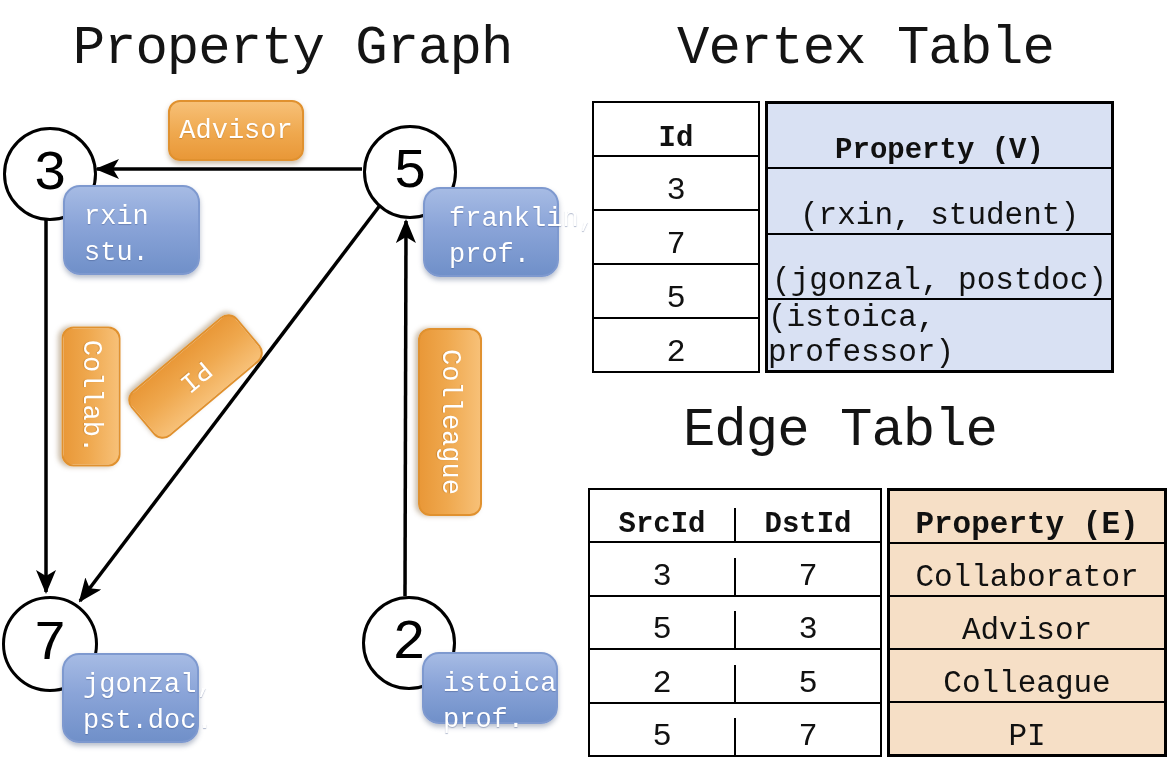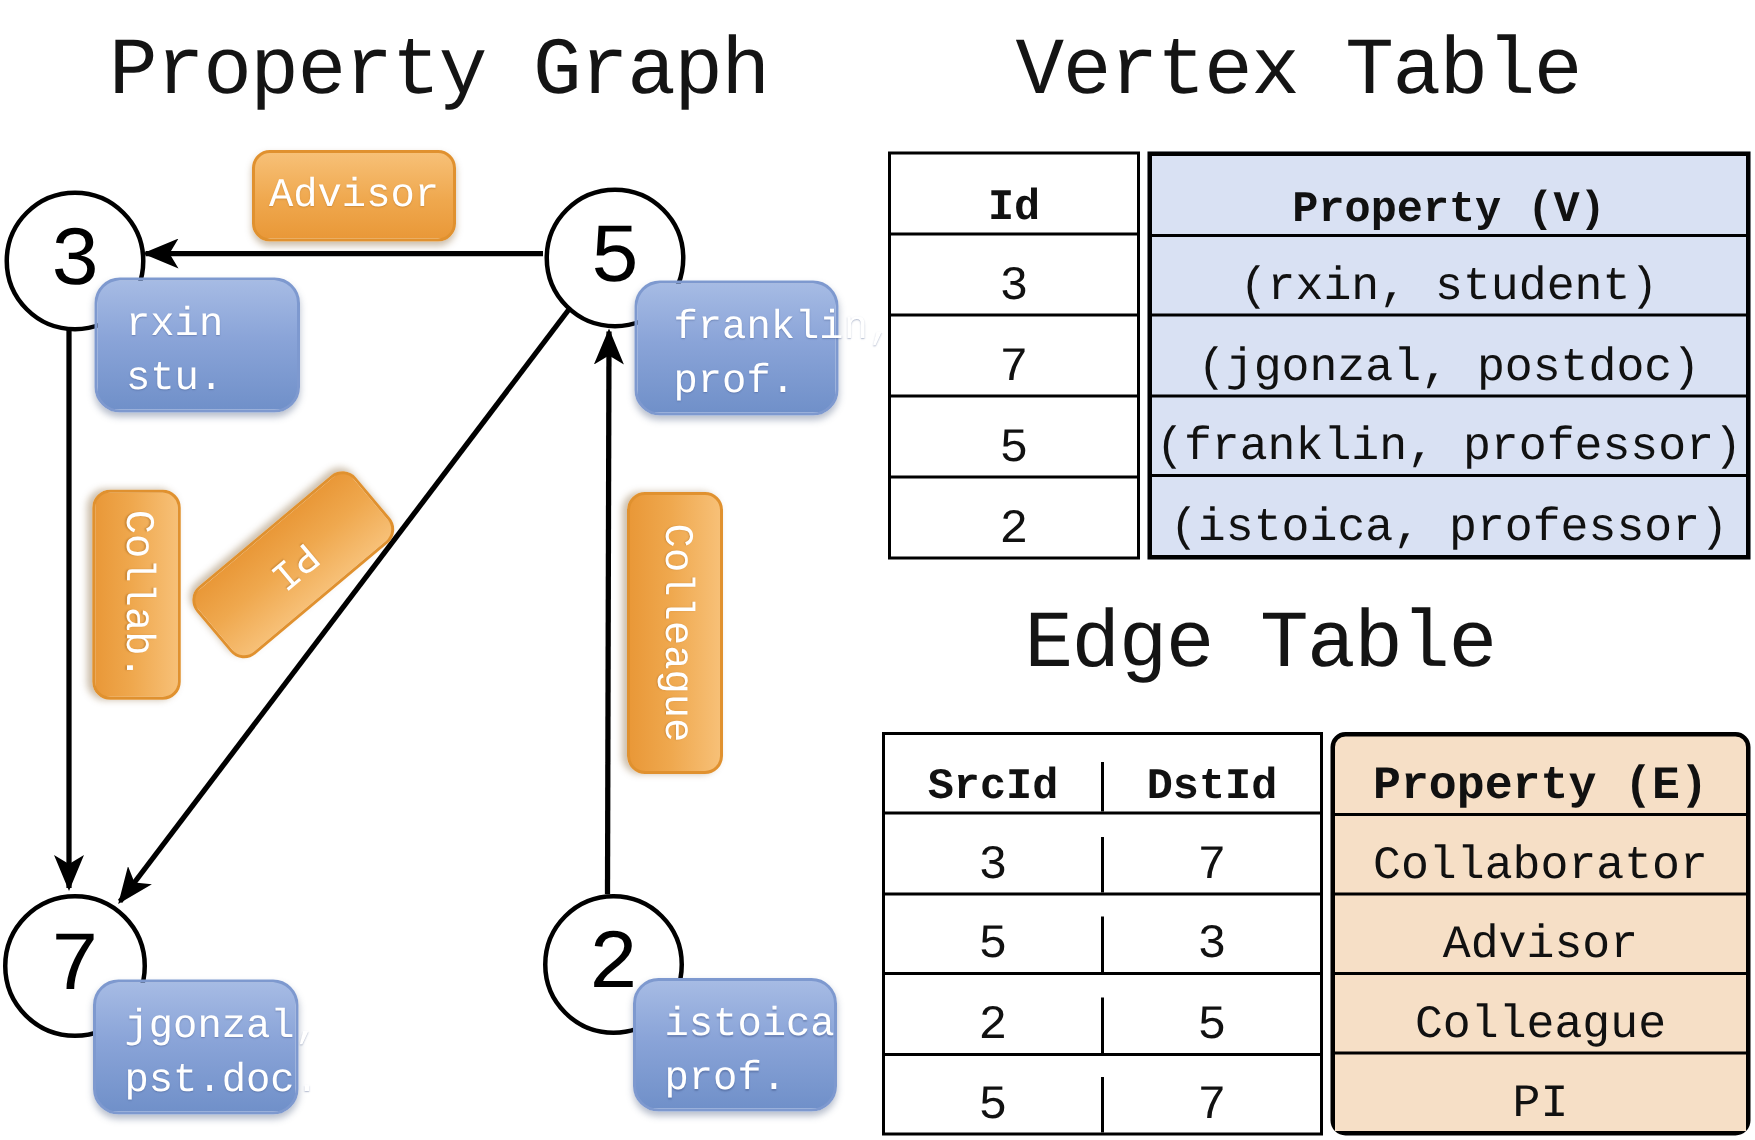--- a/index.html
+++ b/index.html
@@ -39,21 +39,21 @@
        display:flex;flex-direction:column;}
   .tbl .row{flex:1;display:flex;align-items:flex-end;}
   .tbl .row + .row{border-top:2.2px solid #000;}
   .cell{flex:1;display:flex;align-items:center;justify-content:center;
         font-size:32px;font-weight:300;}
   .cell.hdr{font-weight:bold;font-size:29px;}
   .cell + .cell{border-left:2.2px solid #000;}
   .tbl.prop-v{background:#d9e1f3;border-width:3px;}
   .tbl.prop-v .cell{background:#d9e1f3;font-size:31px;}
   .tbl.prop-v .cell.hdr{font-size:29px;}
-  .tbl.prop-e{background:#f6dfc6;border-width:3px;border-radius:10px;}
+  .tbl.prop-e{background:#f6dfc6;border-width:3px;}
   .tbl.prop-e .cell{background:#f6dfc6;font-size:31px;}
 </style>
 </head>
 <body>
 
 <div id="canvas">
 
   <div class="title" style="left:0;top:18px;width:585px;">Property Graph</div>
   <div class="title" style="left:573px;top:18px;width:585px;">Vertex Table</div>
   <div class="title" style="left:555px;top:400px;width:570px;">Edge Table</div>
@@ -101,21 +101,21 @@
     <span>stu.</span>
   </div>
   <div class="vprop-box" style="left:423px;top:187px;width:136px;height:90px;padding-left:24px;">
     <span>franklin,</span>
     <span>prof.</span>
   </div>
   <div class="vprop-box" style="left:62px;top:653px;width:137px;height:90px;">
     <span>jgonzal,</span>
     <span>pst.doc.</span>
   </div>
-  <div class="vprop-box" style="left:422px;top:652px;width:136px;height:89px;">
+  <div class="vprop-box" style="left:422px;top:652px;width:136px;height:72px;">
     <span>istoica</span>
     <span>prof.</span>
   </div>
 
   <div class="tbl" style="left:592px;top:101px;width:168px;height:272px;">
     <div class="row">
       <div class="cell hdr">Id</div>
     </div>
     <div class="row">
       <div class="cell">3</div>
@@ -124,32 +124,29 @@
       <div class="cell">7</div>
     </div>
     <div class="row">
       <div class="cell">5</div>
     </div>
     <div class="row">
       <div class="cell">2</div>
     </div>
   </div>
 
-  <div class="tbl prop-v" style="left:765px;top:101px;width:402px;height:272px;">
+  <div class="tbl prop-v" style="left:765px;top:101px;width:349px;height:272px;">
     <div class="row">
       <div class="cell hdr">Property (V)</div>
     </div>
     <div class="row">
       <div class="cell">(rxin, student)</div>
     </div>
     <div class="row">
       <div class="cell">(jgonzal, postdoc)</div>
-    </div>
-    <div class="row">
-      <div class="cell">(franklin, professor)</div>
     </div>
     <div class="row">
       <div class="cell">(istoica, professor)</div>
     </div>
   </div>
 
   <div class="tbl" style="left:588px;top:488px;width:294px;height:269px;">
     <div class="row">
       <div class="cell hdr">SrcId</div>
       <div class="cell hdr">DstId</div>

